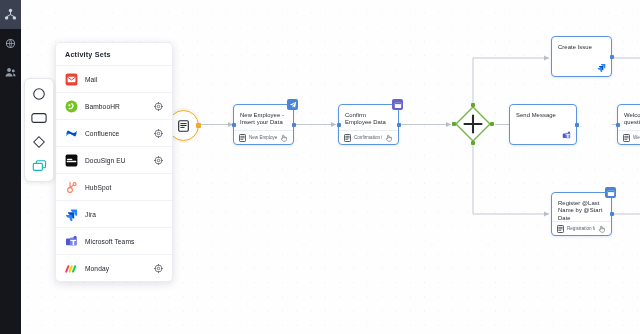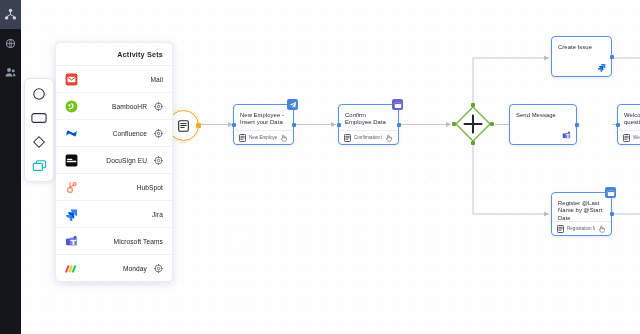--- a/index.html
+++ b/index.html
@@ -44,21 +44,20 @@
   }
   .pal-btn{width:24px;height:22px;display:flex;align-items:center;justify-content:center;}
   .pal-btn svg{display:block;}
 
   
   #activity{
     position:absolute;left:55px;top:42px;width:116px;
     background:#ffffff;border:1px solid #ebedf2;border-radius:5px;
     box-shadow:0 2px 9px rgba(25,30,50,.13);
     overflow:hidden;
-    text-align:right;
   }
   #activity .head{
     padding:7px 9px 6px 9px;font-size:7.2px;font-weight:bold;color:#1d222b;
     letter-spacing:.2px;border-bottom:1px solid #eef0f4;
   }
   .act-row{
     display:flex;align-items:center;gap:7px;
     padding:5px 9px;border-bottom:1px solid #f1f2f6;height:16px;
   }
   .act-row:last-child{border-bottom:none;}

